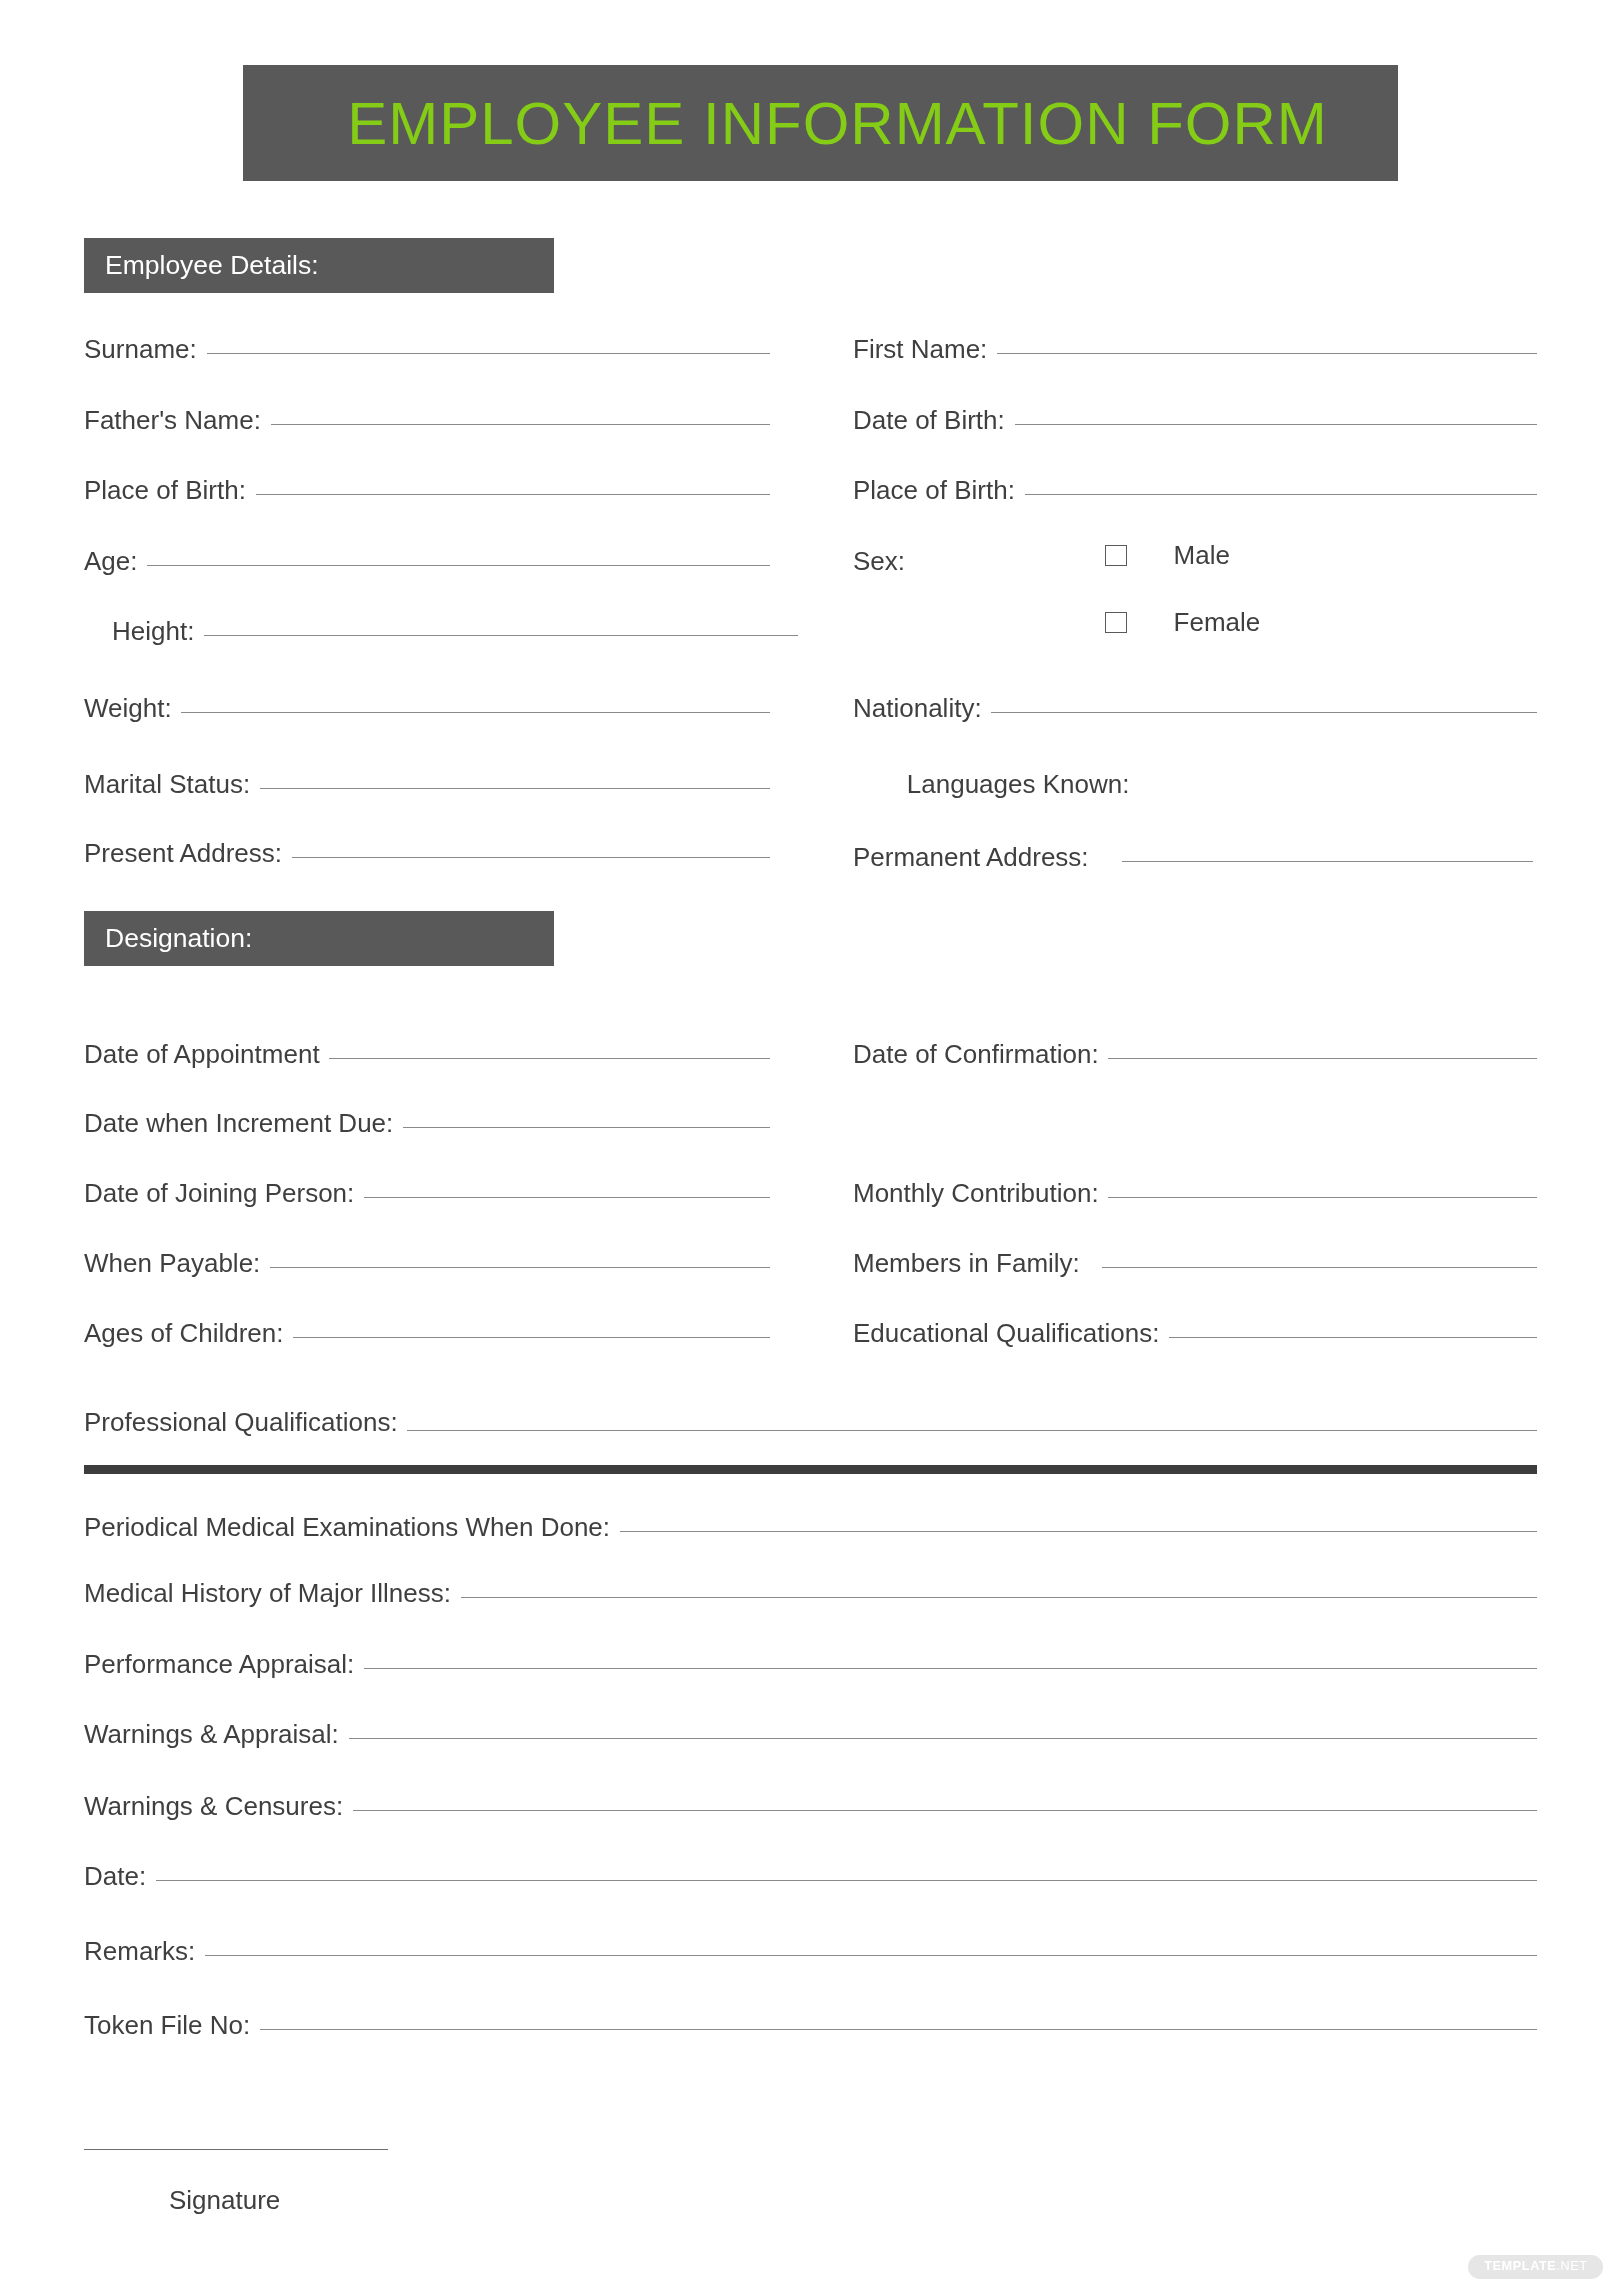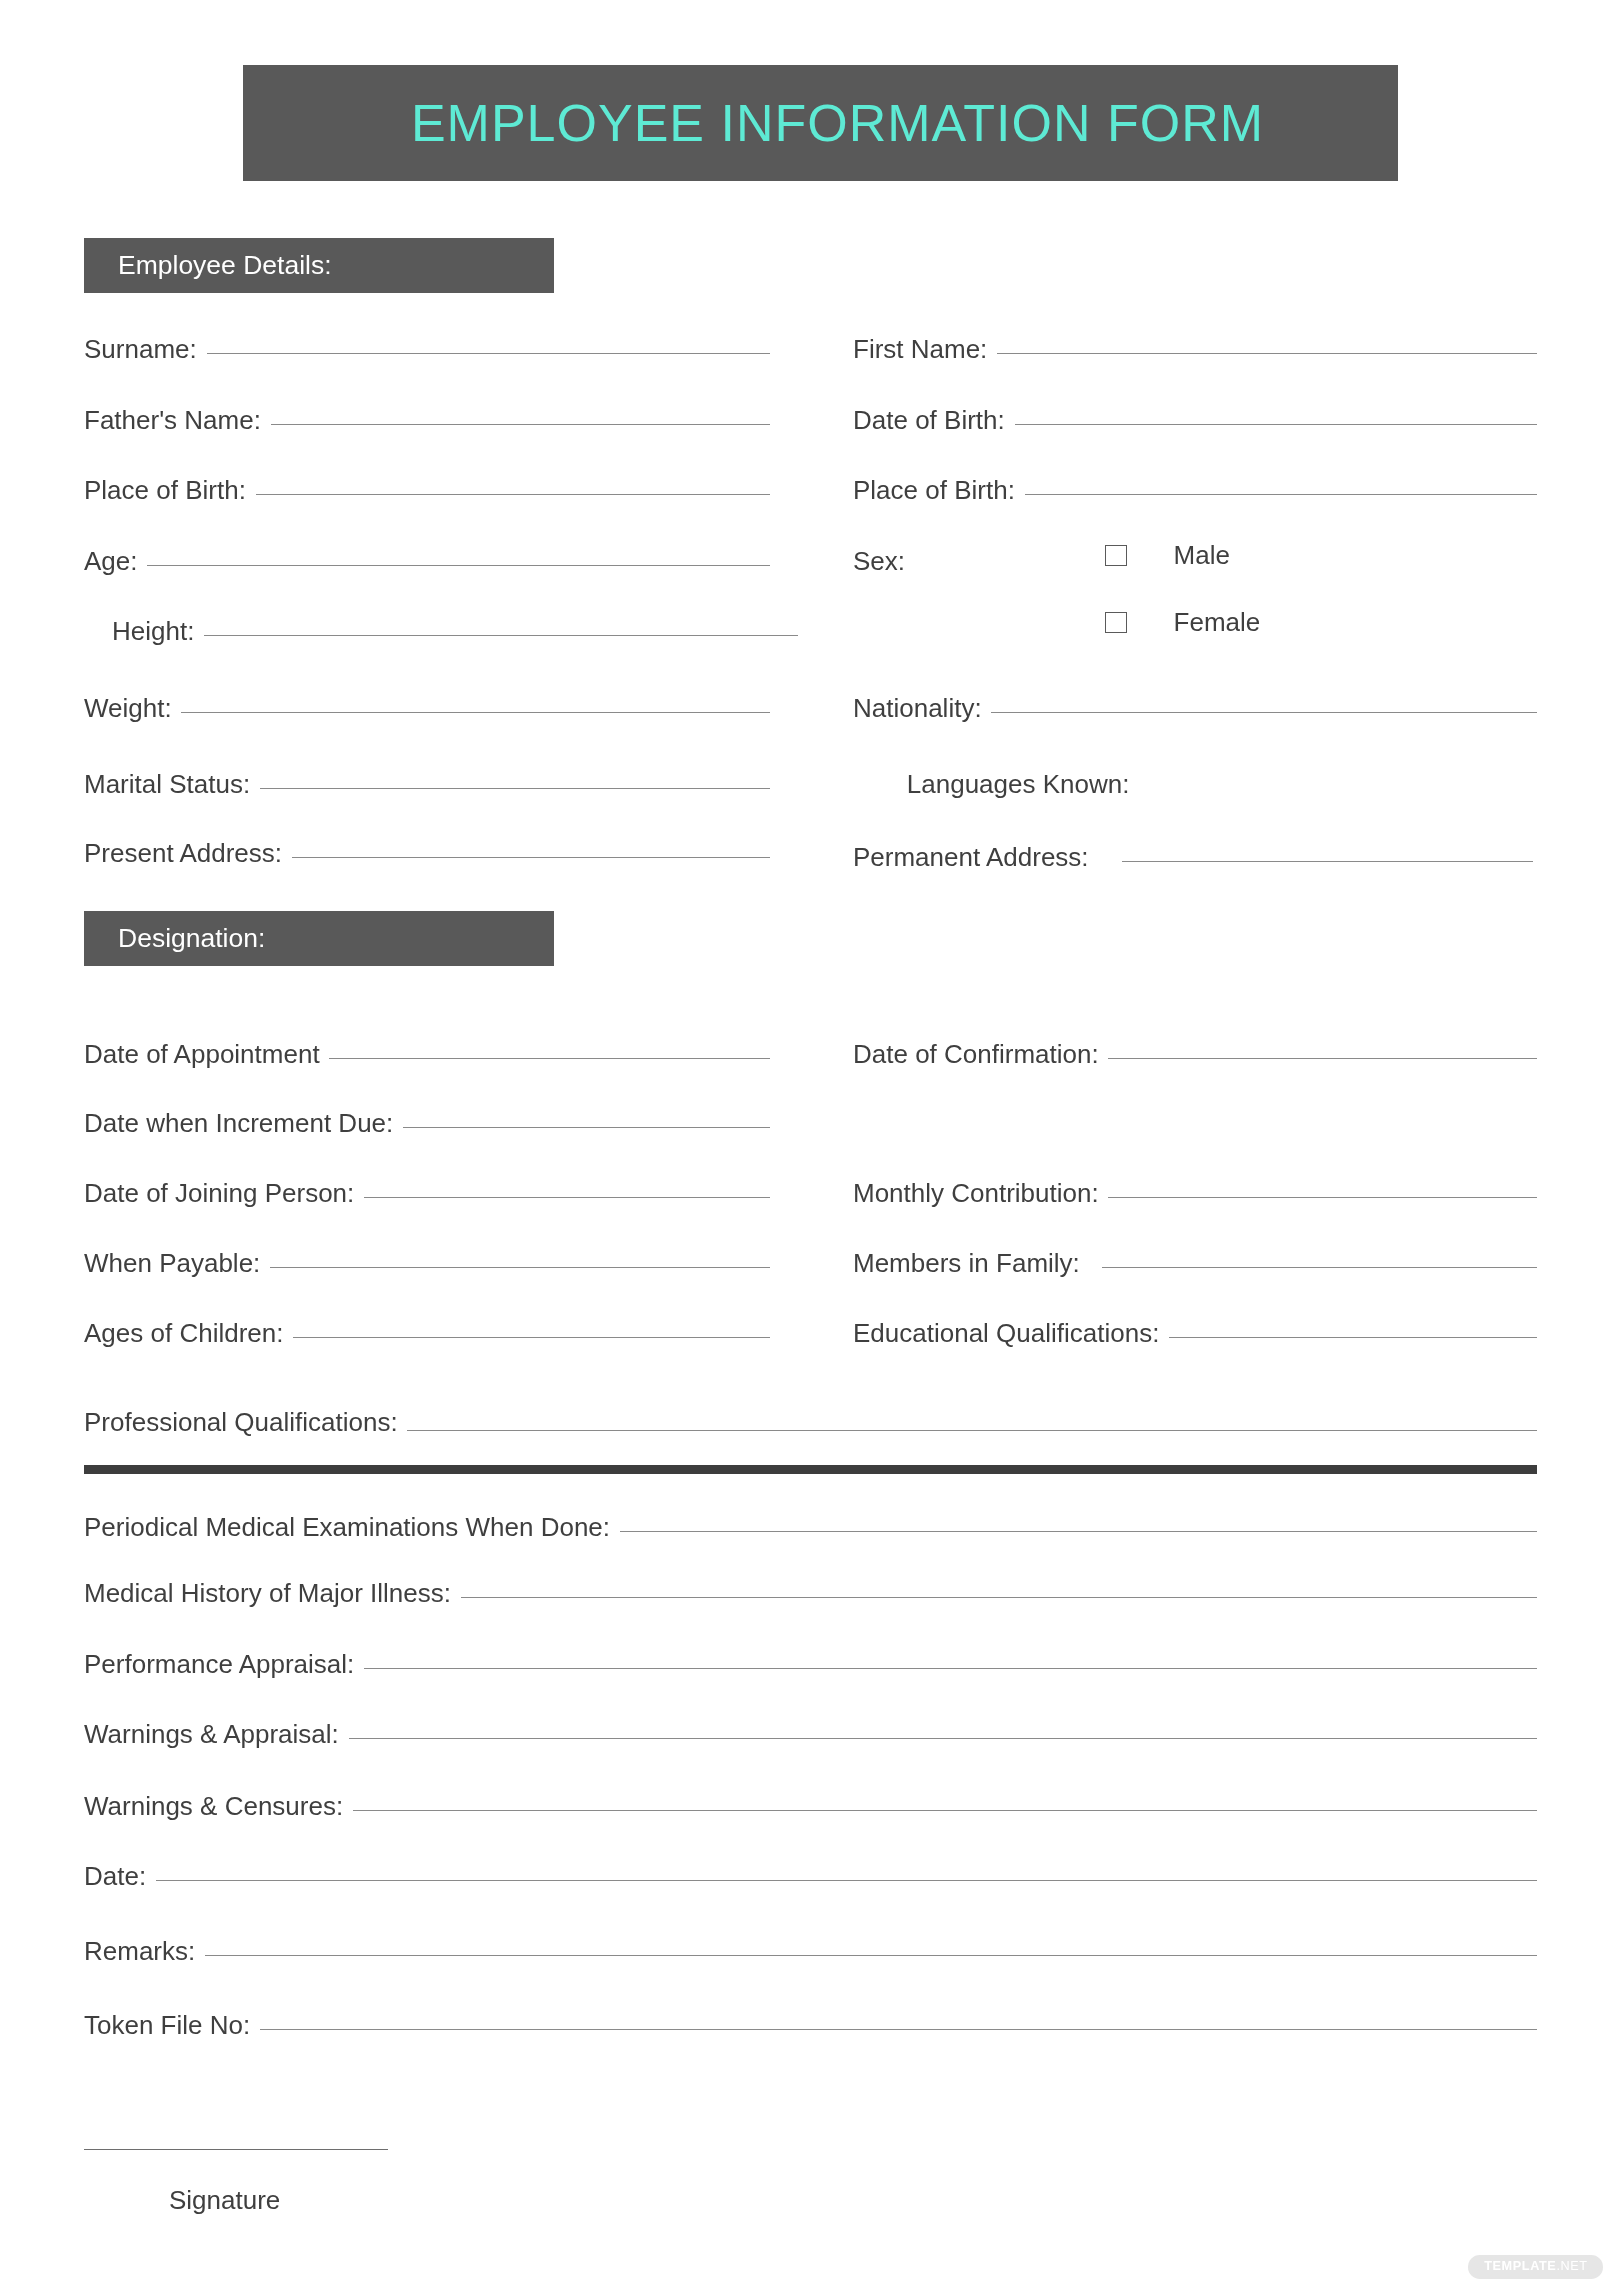--- a/index.html
+++ b/index.html
@@ -30,36 +30,36 @@
     left: 243px;
     top: 65px;
     width: 1155px;
     height: 116px;
     background: #595959;
     display: flex;
     align-items: center;
     justify-content: center;
   }
   .title-text {
-    color: #5eead4;
-    font-size: 52px;
+    color: #84cc16;
+    font-size: 60px;
     letter-spacing: 1px;
     font-weight: 400;
     white-space: nowrap;
     margin-left: 34px;
   }
 
   
   .section-header {
     position: absolute;
     background: #595959;
     height: 55px;
     display: flex;
     align-items: center;
-    padding-left: 34px;
+    padding-left: 21px;
     box-sizing: border-box;
   }
   .section-header .sh-text {
     color: #ffffff;
     font-size: 26.5px;
     font-weight: 400;
     white-space: nowrap;
   }
   #sec-employee { left: 84px; top: 238px; width: 470px; }
   #sec-designation { left: 84px; top: 911px; width: 470px; }

